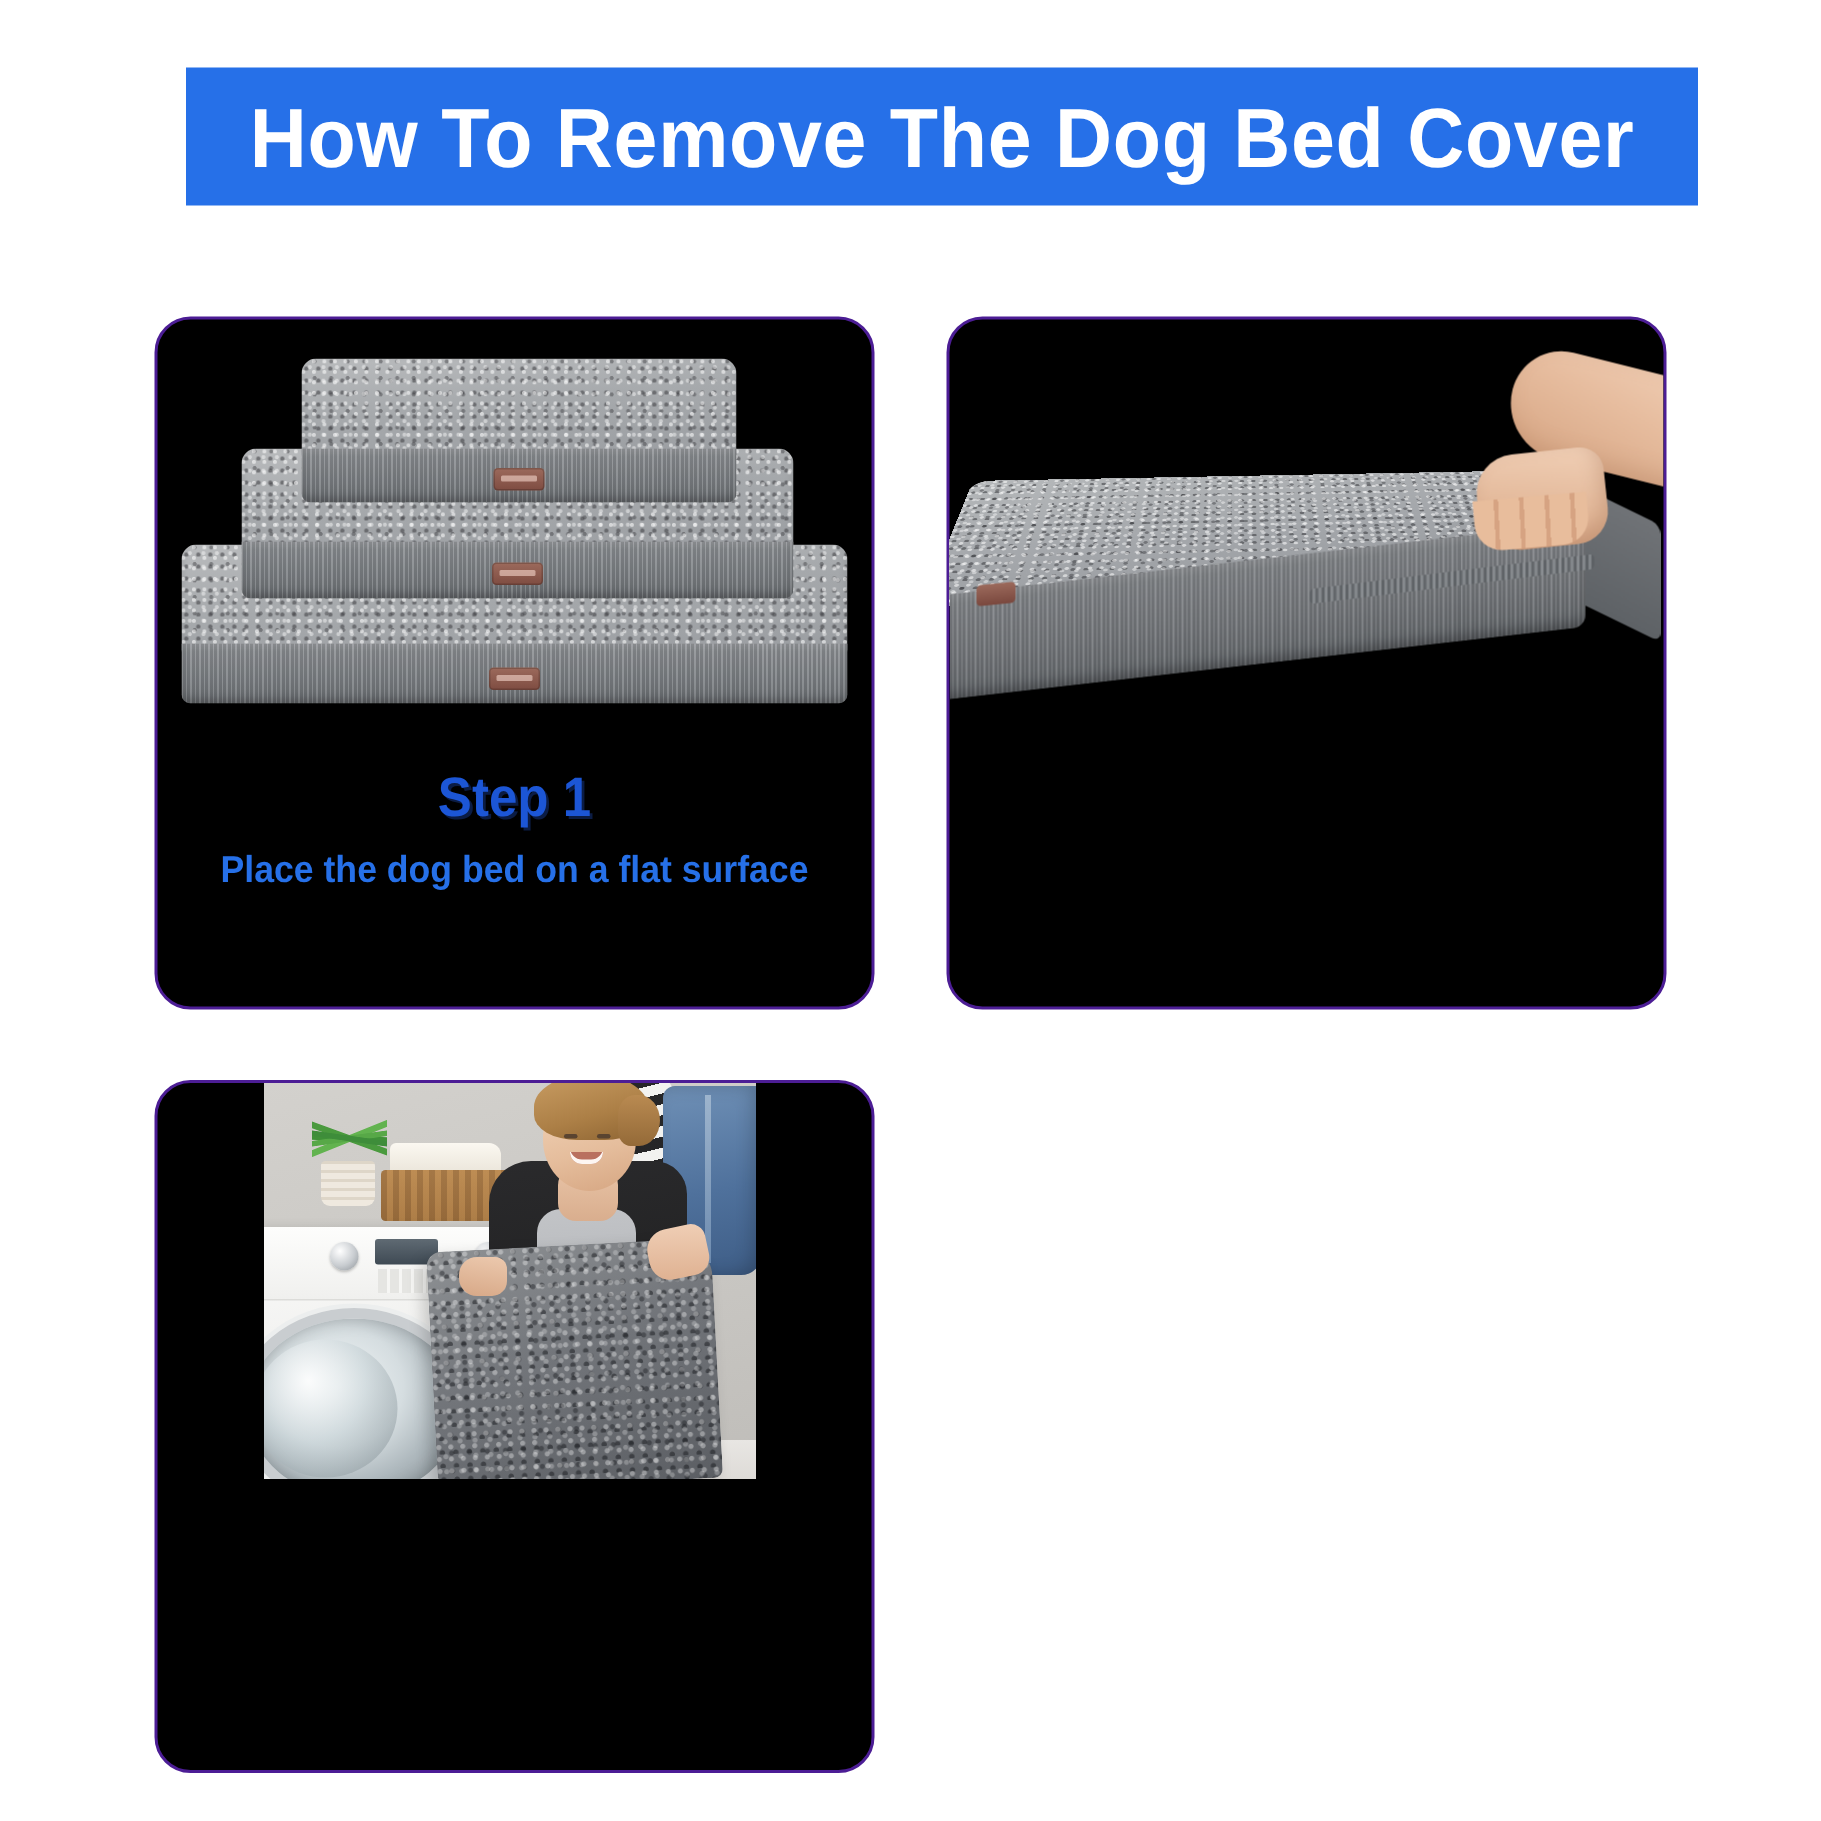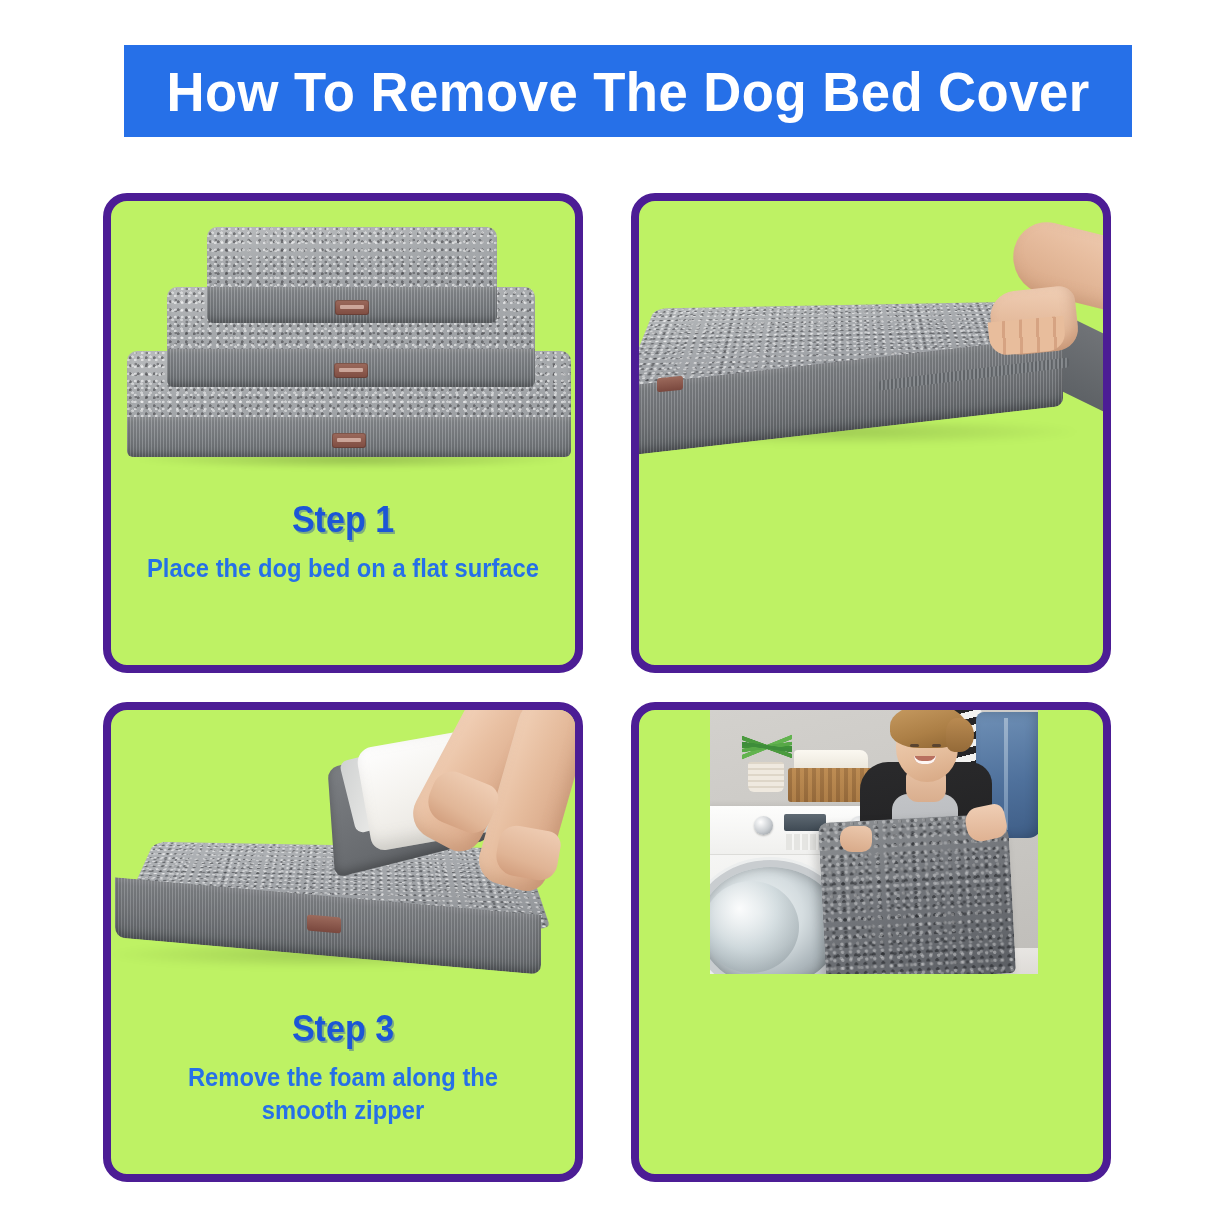--- a/index.html
+++ b/index.html
@@ -38,24 +38,25 @@
     left: 103px; top: 193px;
     width: 1008px; height: 989px;
     display: grid;
     grid-template-columns: 480px 480px;
     grid-template-rows: 480px 480px;
     justify-content: space-between;
     align-content: space-between;
   }
   .card {
     position: relative;
-    border: 8px solid #4c1d95;
+    border: 2px solid #4c1d95;
     border-radius: 24px;
-    background: #bef264;
+    background: #000000;
     overflow: hidden;
+    margin-top: 18px;
   }
   .card-media {
     position: absolute;
     left: 0; top: 0; right: 0;
     height: 300px;
     overflow: hidden;
   }
   .card-caption {
     position: absolute;
     left: 0; right: 0; top: 300px;
@@ -546,40 +547,20 @@
         <div class="s2-bed-side"></div>
         <div class="s2-bed-front"></div>
         <div class="s2-zip"></div>
         <div class="s2-tag"></div>
         <div class="s2-arm"></div>
         <div class="s2-hand"></div>
         <div class="s2-fingers"></div>
       </div>
     </div>
 
-    <div class="card">
-      <div class="card-media">
-        <div class="s3-shadow"></div>
-        <div class="s3-bed-top"></div>
-        <div class="s3-bed-front"></div>
-        <div class="s3-tag"></div>
-        <div class="s3-flap"></div>
-        <div class="s3-foam-lip"></div>
-        <div class="s3-foam"></div>
-        <div class="s3-arm-a"></div>
-        <div class="s3-arm-b"></div>
-        <div class="s3-hand-a"></div>
-        <div class="s3-hand-b"></div>
-      </div>
-      <div class="card-caption">
-        <p class="step-label">Step 3</p>
-        <p class="step-desc">Remove the foam along the
-smooth zipper</p>
-      </div>
-    </div>
 
     <div class="card">
       <div class="card-media">
         <div class="photo">
           <div class="ph-wall"></div>
           <div class="ph-floor"></div>
           <div class="ph-striped"></div>
           <div class="ph-jacket"></div>
           <div class="ph-plant"></div>
           <div class="ph-plant-pot"></div>

